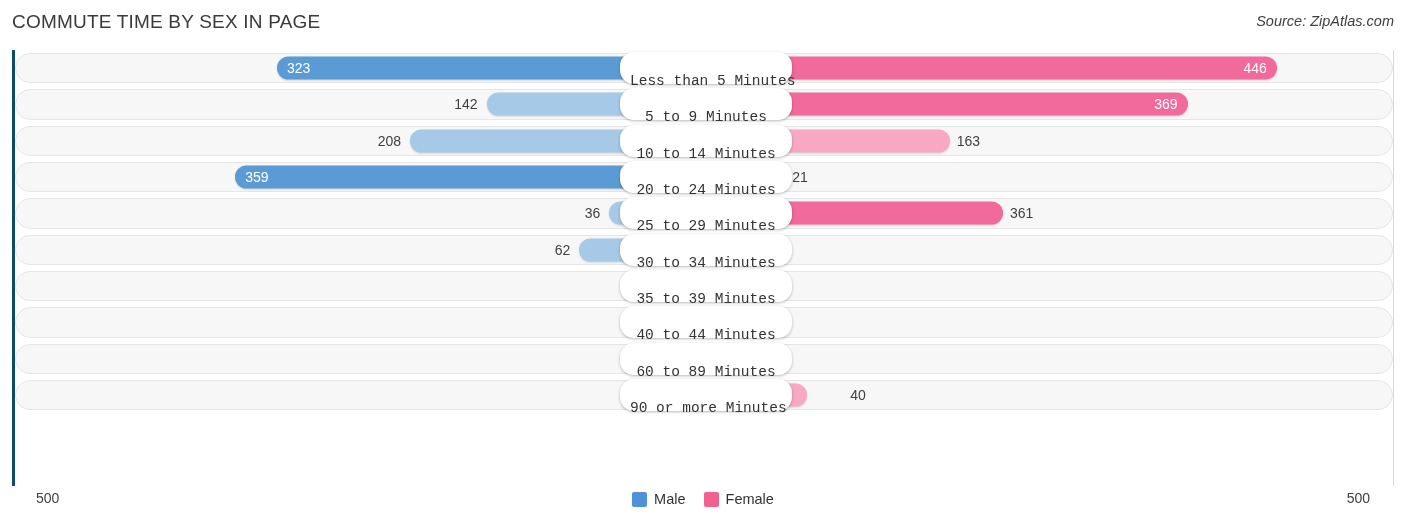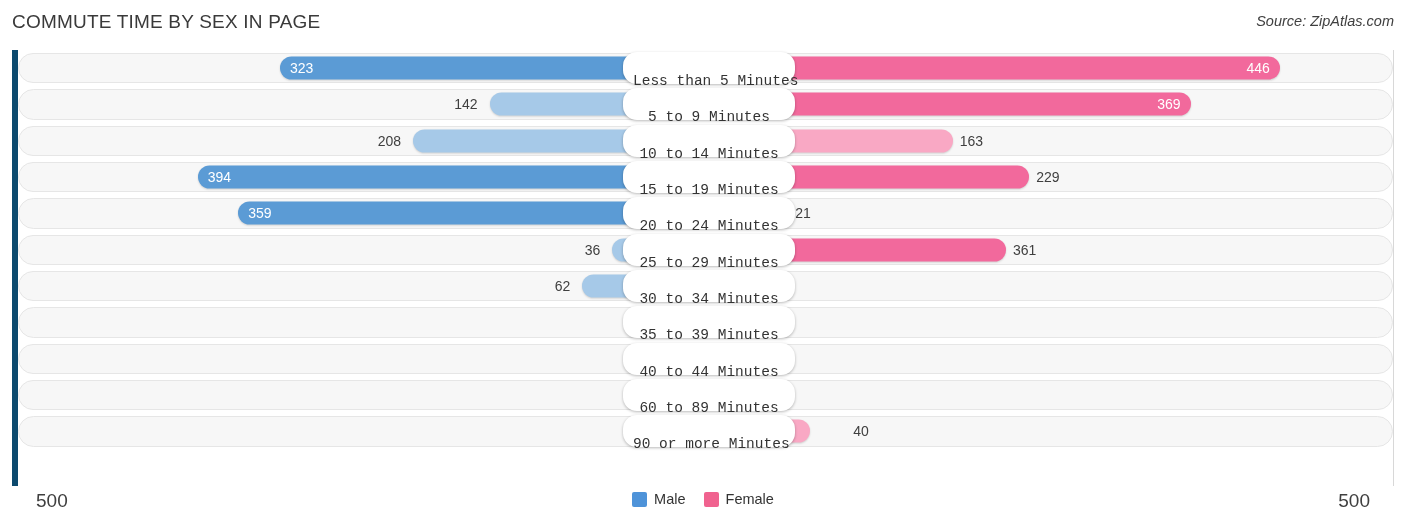--- a/index.html
+++ b/index.html
@@ -47,21 +47,21 @@
     white-space: nowrap;
   }
 
   
   .plot {
     position: absolute;
     top: 50px;
     left: 12px;
     width: 1382px;
     height: 436px;
-    border-left: 6px solid #0c4a6e;
+    border-left: 3px solid #0c4a6e;
     border-right: 1px solid #d8d8d8;
     box-sizing: border-box;
   }
 
   .row {
     position: relative;
     height: 36.33px;
     box-sizing: border-box;
   }
 
@@ -133,21 +133,21 @@
   
   .footer {
     position: absolute;
     left: 0; right: 0;
     top: 486px;
     height: 37px;
   }
   .axis-label {
     position: absolute;
     top: 4px;
-    font-size: 19px;
+    font-size: 14px;
     color: #3f3f3f;
   }
   .axis-label.left  { left: 36px; }
   .axis-label.right { right: 36px; }
 
   .legend {
     position: absolute;
     left: 0; right: 0;
     top: 5px;
     display: flex;
@@ -203,30 +203,20 @@
         </div>
       </div>
       <div class="row">
         <div class="track"></div>
         <div class="bars">
           <div class="bar male" style="width: 295.864px; left: 395.136px; background: rgb(166, 201, 232);"></div>
           <div class="bar-value" style="right: 991.864px;">208</div>
           <div class="bar female" style="width: 243.754px; left: 691px; background: rgb(249, 168, 196);"></div>
           <div class="bar-value" style="left: 941.754px;">163</div>
           <div class="cat-pill" style="left: 605px; width: 172px;">10 to 14 Minutes</div>
-        </div>
-      </div>
-      <div class="row">
-        <div class="track"></div>
-        <div class="bars">
-          <div class="bar male" style="width: 511.252px; left: 179.748px; background: rgb(91, 155, 213);"></div>
-          <div class="bar-value inside" style="left: 189.748px;">394</div>
-          <div class="bar female" style="width: 320.182px; left: 691px; background: rgb(242, 105, 156);"></div>
-          <div class="bar-value" style="left: 1018.18px;">229</div>
-          <div class="cat-pill" style="left: 605px; width: 172px;">15 to 19 Minutes</div>
         </div>
       </div>
       <div class="row">
         <div class="track"></div>
         <div class="bars">
           <div class="bar male" style="width: 470.722px; left: 220.278px; background: rgb(91, 155, 213);"></div>
           <div class="bar-value inside" style="left: 230.278px;">359</div>
           <div class="bar female" style="width: 79.318px; left: 691px; background: rgb(249, 168, 196);"></div>
           <div class="bar-value" style="left: 777.318px;">21</div>
           <div class="cat-pill" style="left: 605px; width: 172px;">20 to 24 Minutes</div>

